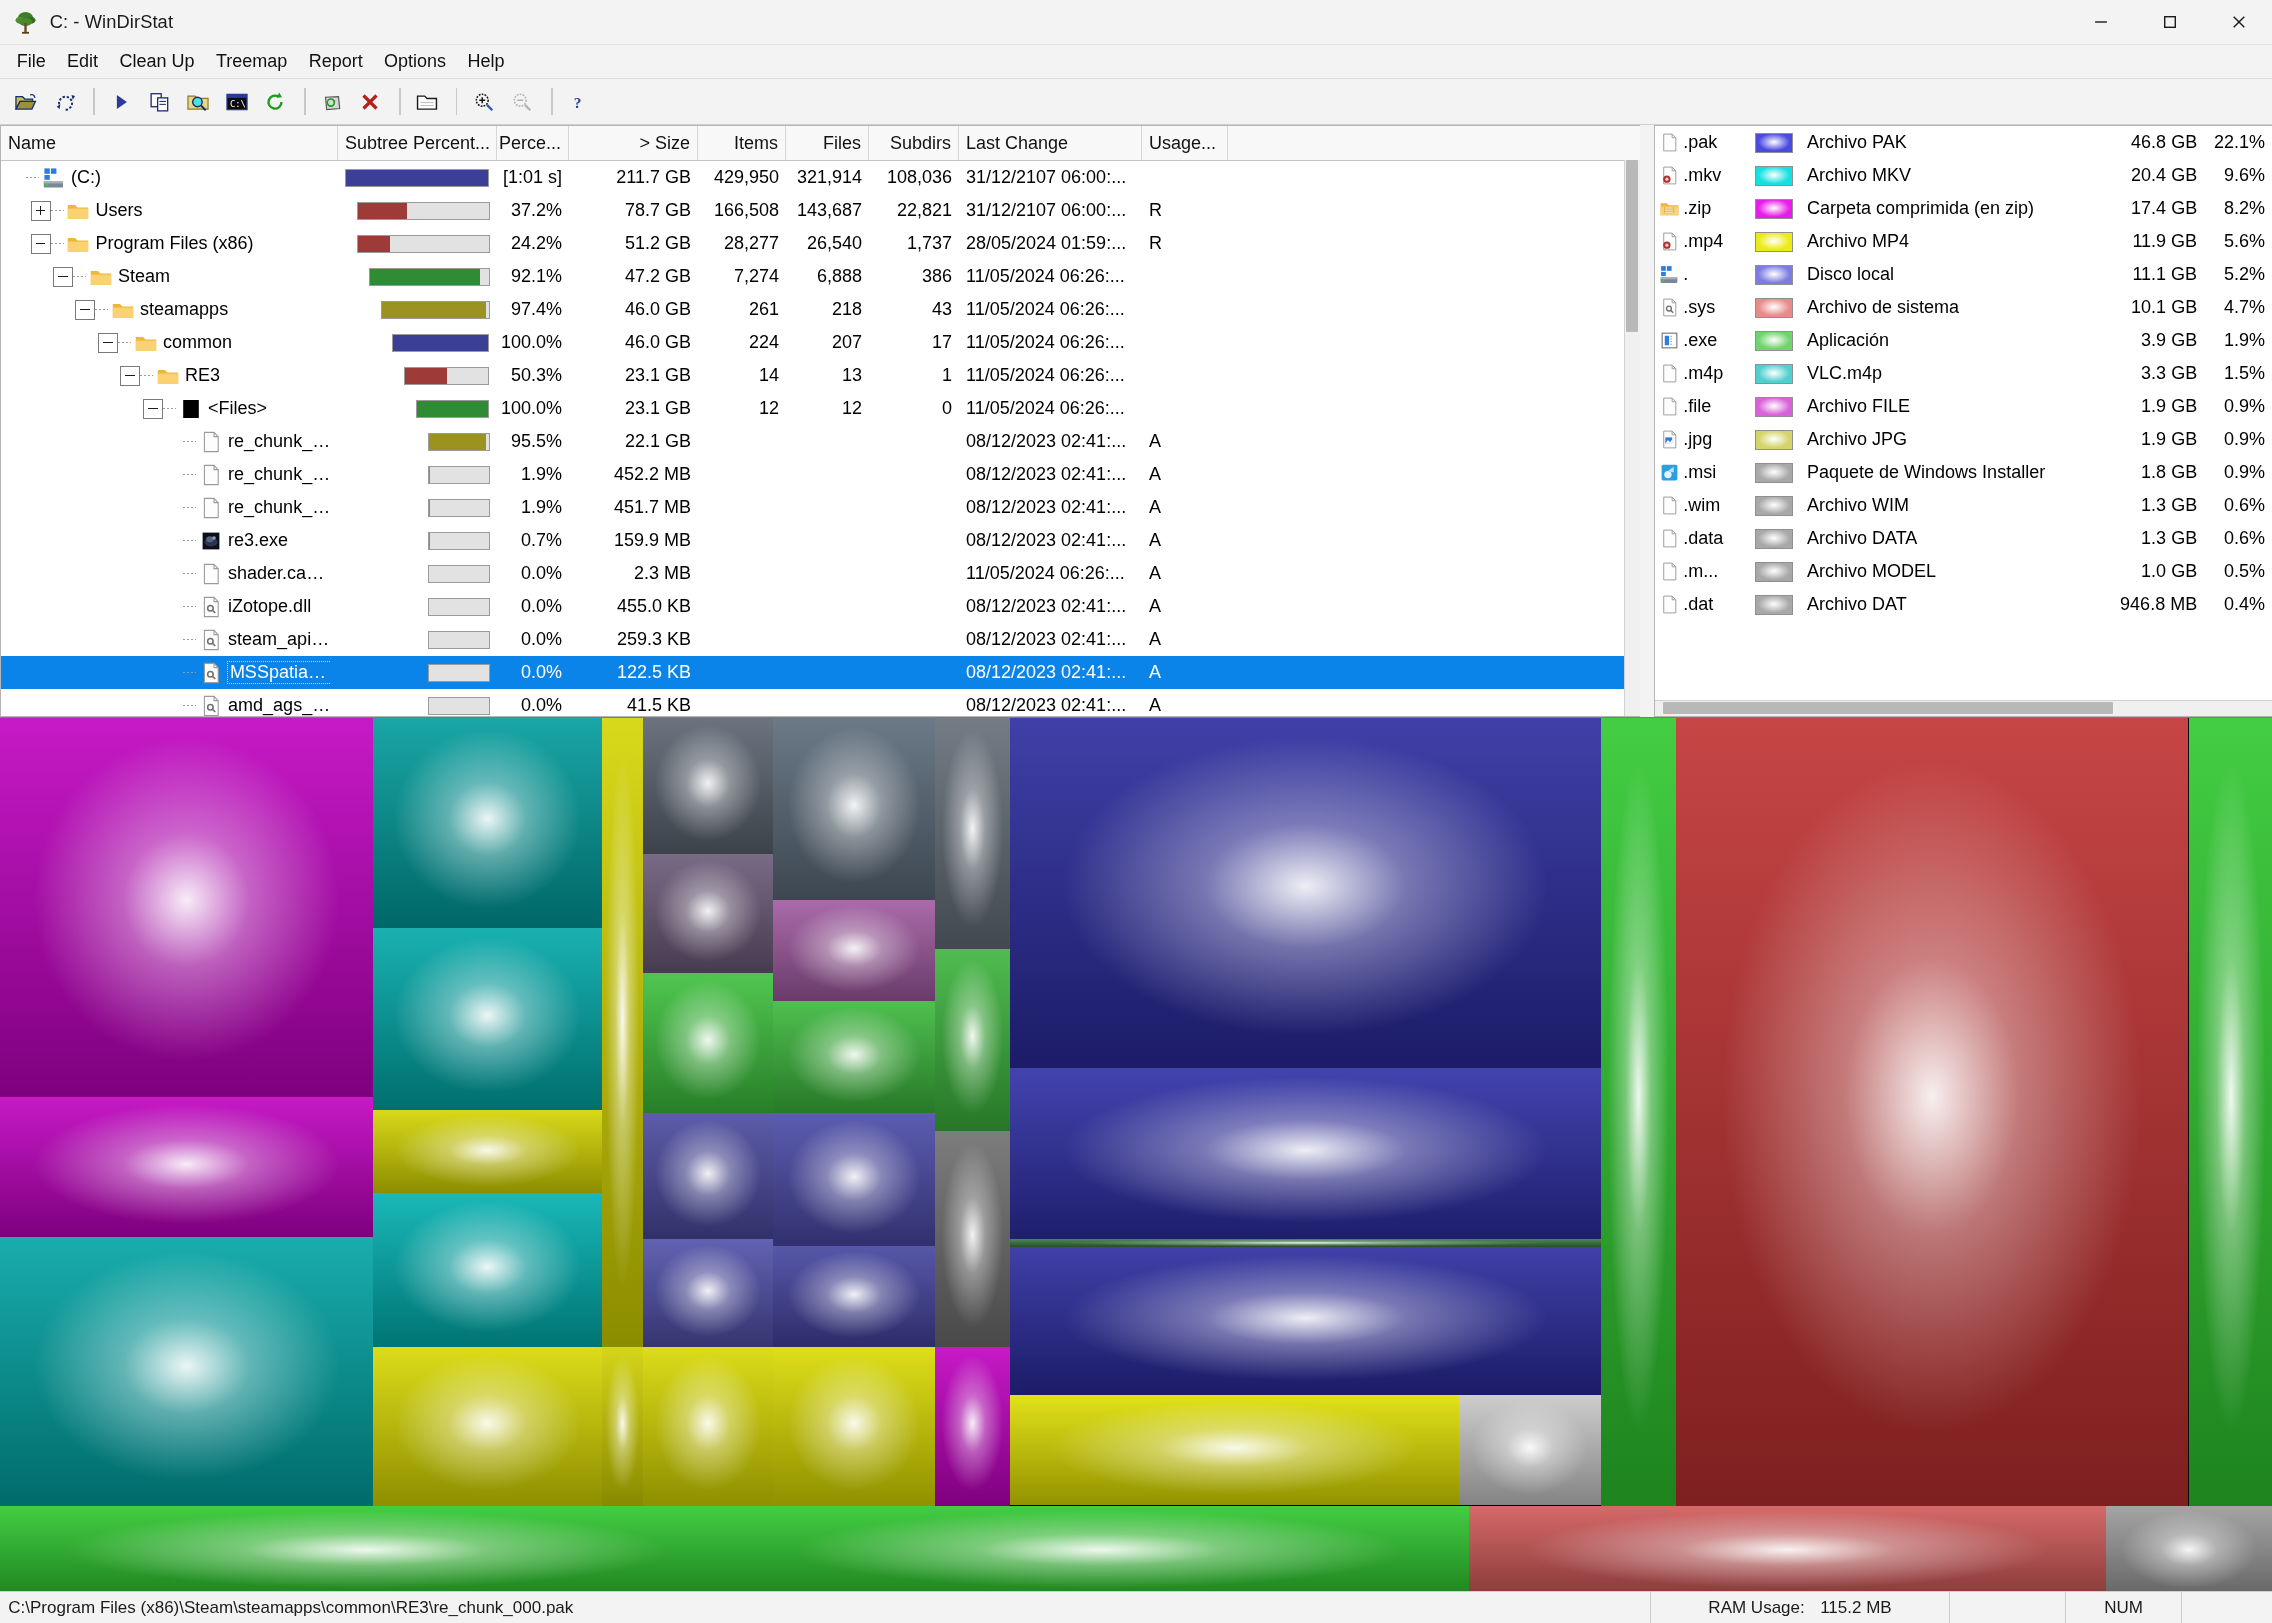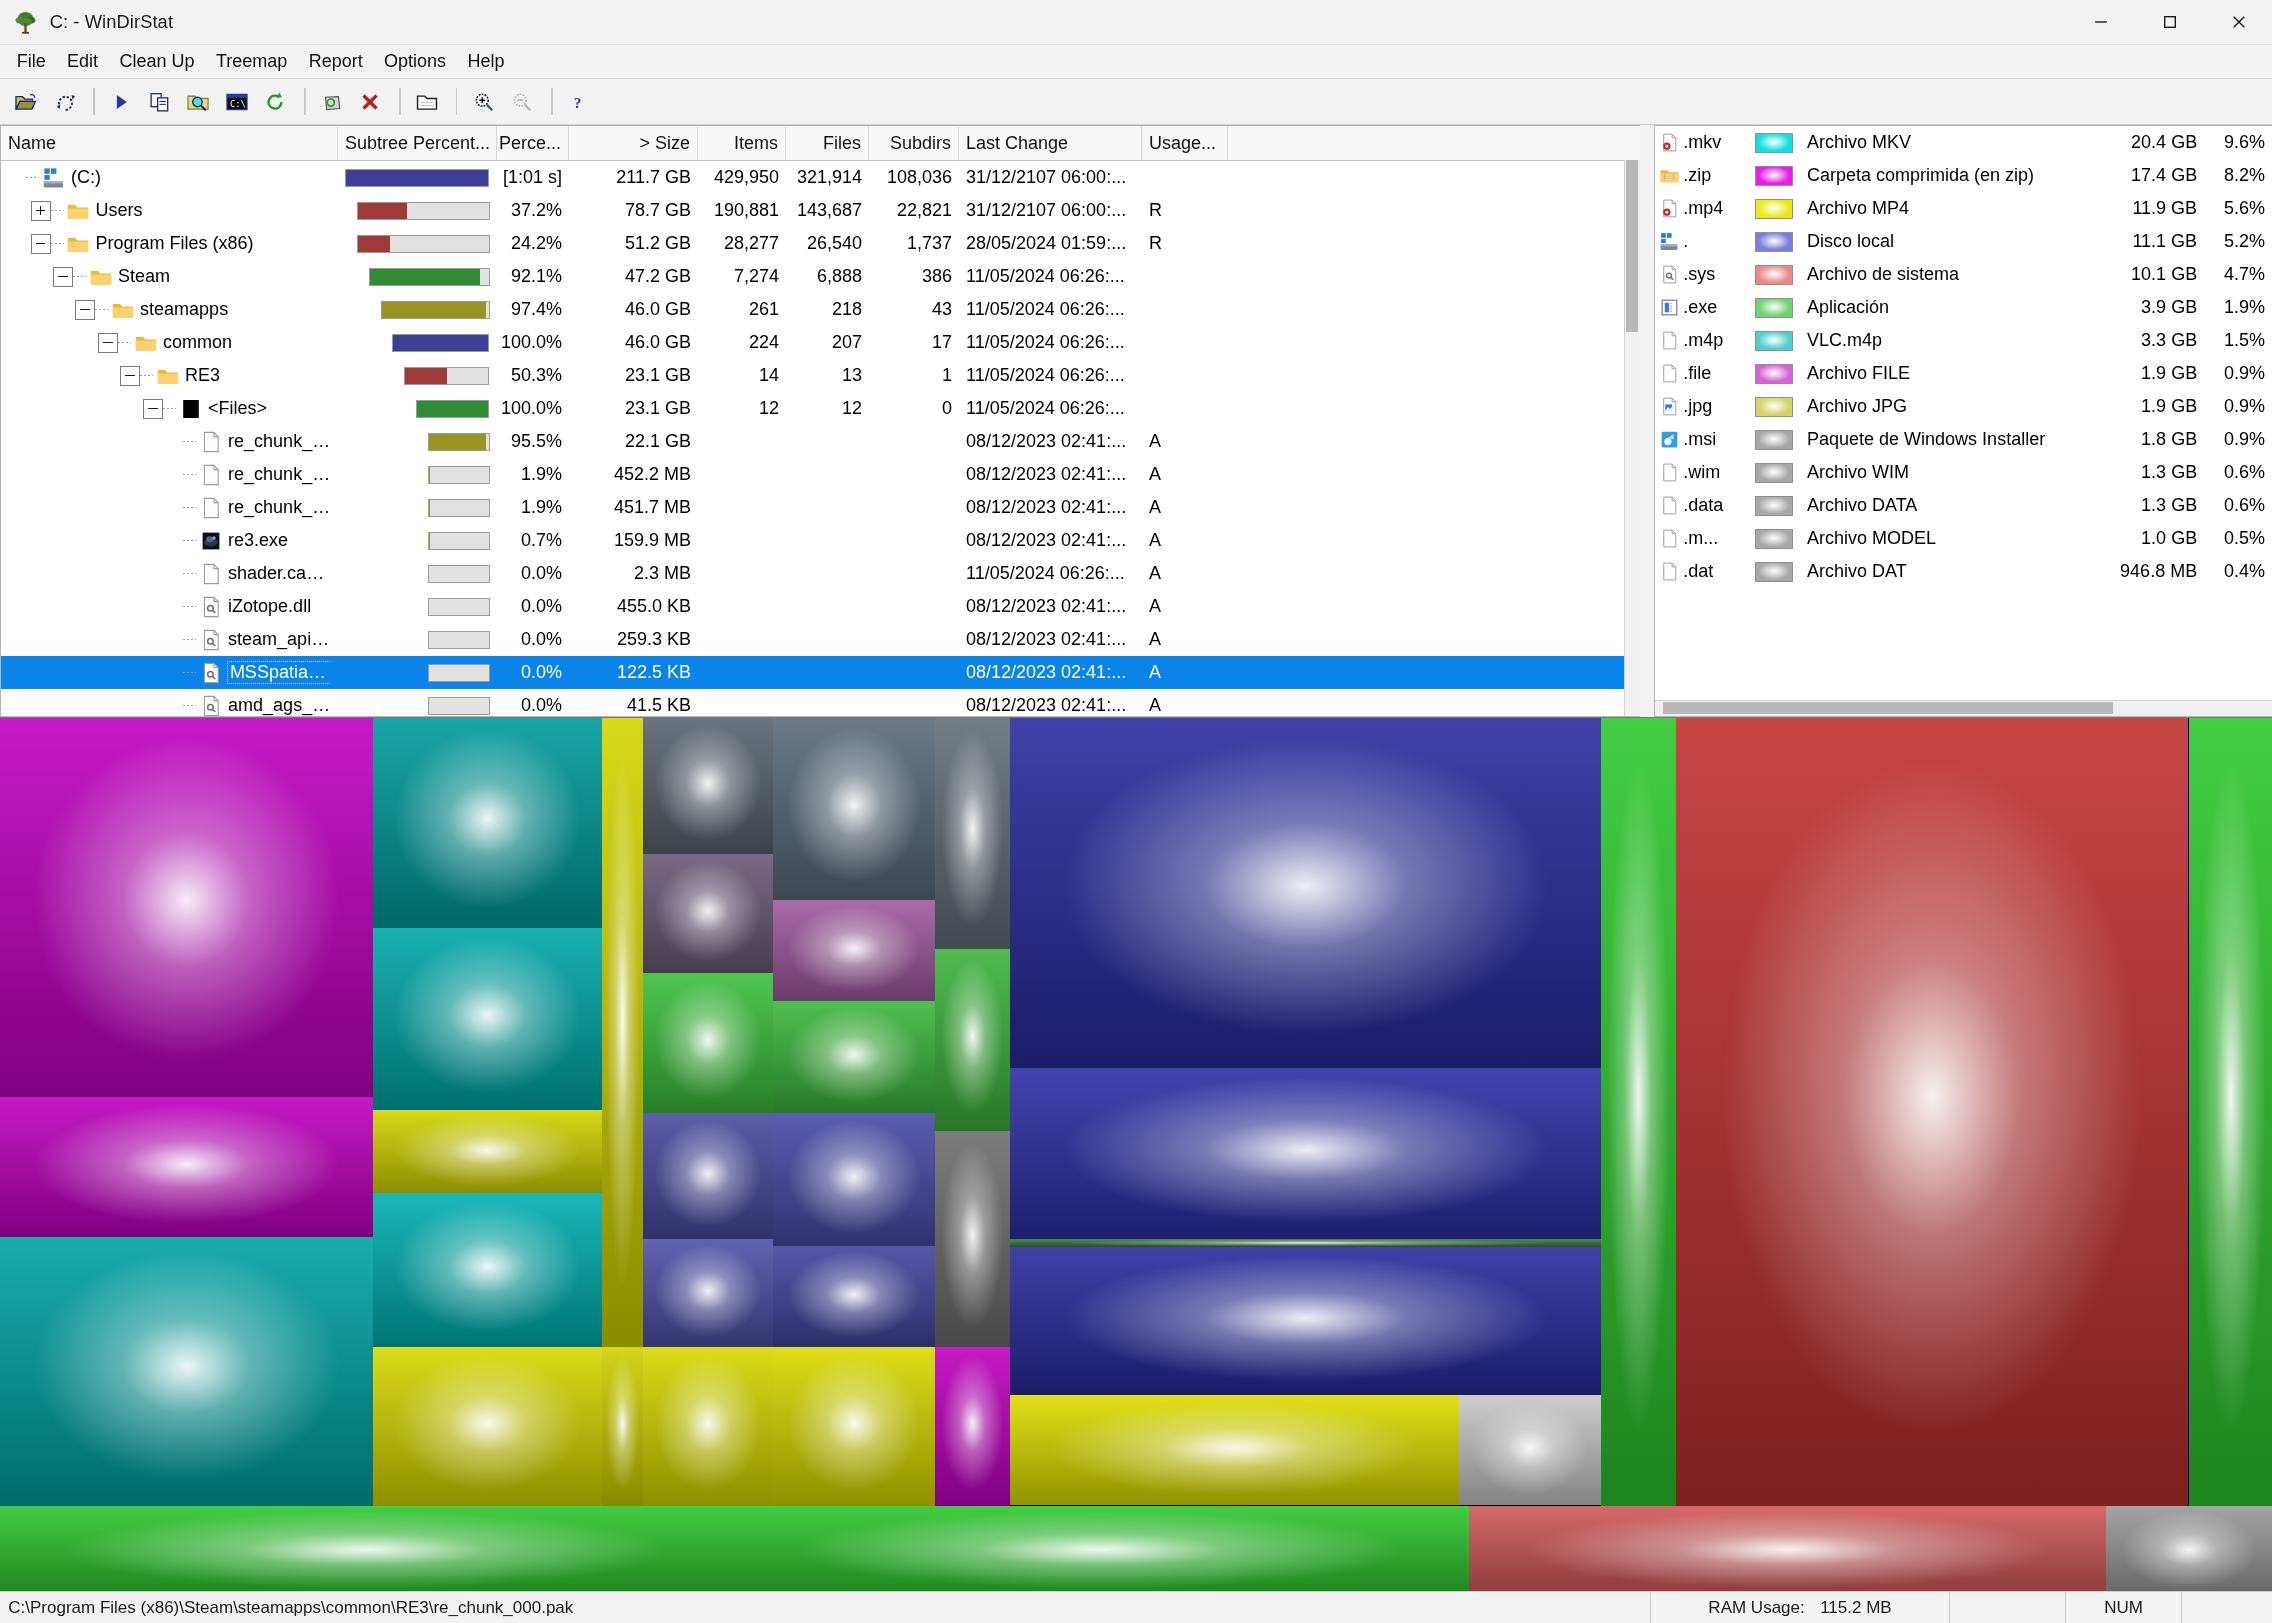--- a/index.html
+++ b/index.html
@@ -308,21 +308,21 @@
                 <span class="nm">Users</span>
               </div>
             </div>
             <div class="cell" style="width: 159px;">
               <div class="bar" style="width: 133px; margin-left: 12px;">
                 <i style="width: 37.2%; background: rgb(158, 58, 55);"></i>
               </div>
             </div>
             <div class="cell r" style="width: 72px;">37.2%</div>
             <div class="cell r" style="width: 129px;">78.7 GB</div>
-            <div class="cell r" style="width: 88px;">190,881</div>
+            <div class="cell r" style="width: 88px;">166,508</div>
             <div class="cell r" style="width: 83px;">143,687</div>
             <div class="cell r" style="width: 90px;">22,821</div>
             <div class="cell" style="width: 183px;">31/12/2107 06:00:...</div>
             <div class="cell" style="width: 86px;">R</div>
           </div>
           <div class="row">
             <div class="cell" style="width: 337px;">
               <div class="namecell">
                 <span class="indent" style="width: 22.5px;"></span>
                 <span class="twisty"></span>
@@ -753,20 +753,37 @@
         </div>
       <div class="vscroll">
         <div class="vthumb" style="top:0;height:172px;"></div>
       </div>
     </div>
 
     <div class="pane-split"></div>
 
     <div class="pane-ext">
       <div class="rows" id="ext-rows">
+          <div class="extrow">
+            <div class="cell" style="width: 96px; padding: 0px 2.4px;">
+              <span class="icon-slot" style="margin: 0px 3.6px 0px 1.2px; width: 21px; height: 21px;">
+                <svg viewBox="0 0 40 40" width="21" height="21">
+                  <path d="M9 4 L25 4 L32 11 L32 36 L9 36 Z" fill="#fdfdfd" stroke="#9a9a9a" stroke-width="1.8"></path>
+                  <path d="M25 4 L25 11 L32 11" fill="none" stroke="#9a9a9a" stroke-width="1.8"></path>
+                </svg>
+              </span>
+              <span>.pak</span>
+            </div>
+            <div class="cell" style="width: 54px;">
+              <div class="swatch" style="background: radial-gradient(at 50% 45%, rgb(255, 255, 255) 0%, rgb(74, 74, 224) 62%, rgb(74, 74, 224) 100%);"></div>
+            </div>
+            <div class="cell" style="width: 320px;">Archivo PAK</div>
+            <div class="cell r" style="width: 99px;">46.8 GB</div>
+            <div class="cell r" style="width: 70px; overflow: hidden;">22.1%</div>
+          </div>
           <div class="extrow">
             <div class="cell" style="width: 96px; padding: 0px 2.4px;">
               <span class="icon-slot" style="margin: 0px 3.6px 0px 1.2px; width: 21px; height: 21px;">
                 <svg viewBox="0 0 40 40" width="21" height="21">
                   <path d="M9 4 L25 4 L32 11 L32 36 L9 36 Z" fill="#fdfdfd" stroke="#9a9a9a" stroke-width="1.8"></path>
                   <path d="M25 4 L25 11 L32 11" fill="none" stroke="#9a9a9a" stroke-width="1.8"></path>
                   <circle cx="15" cy="27" r="7" fill="#b03030"></circle>
                   <circle cx="15" cy="27" r="3" fill="#f2d0d0"></circle>
                 </svg>
               </span>

